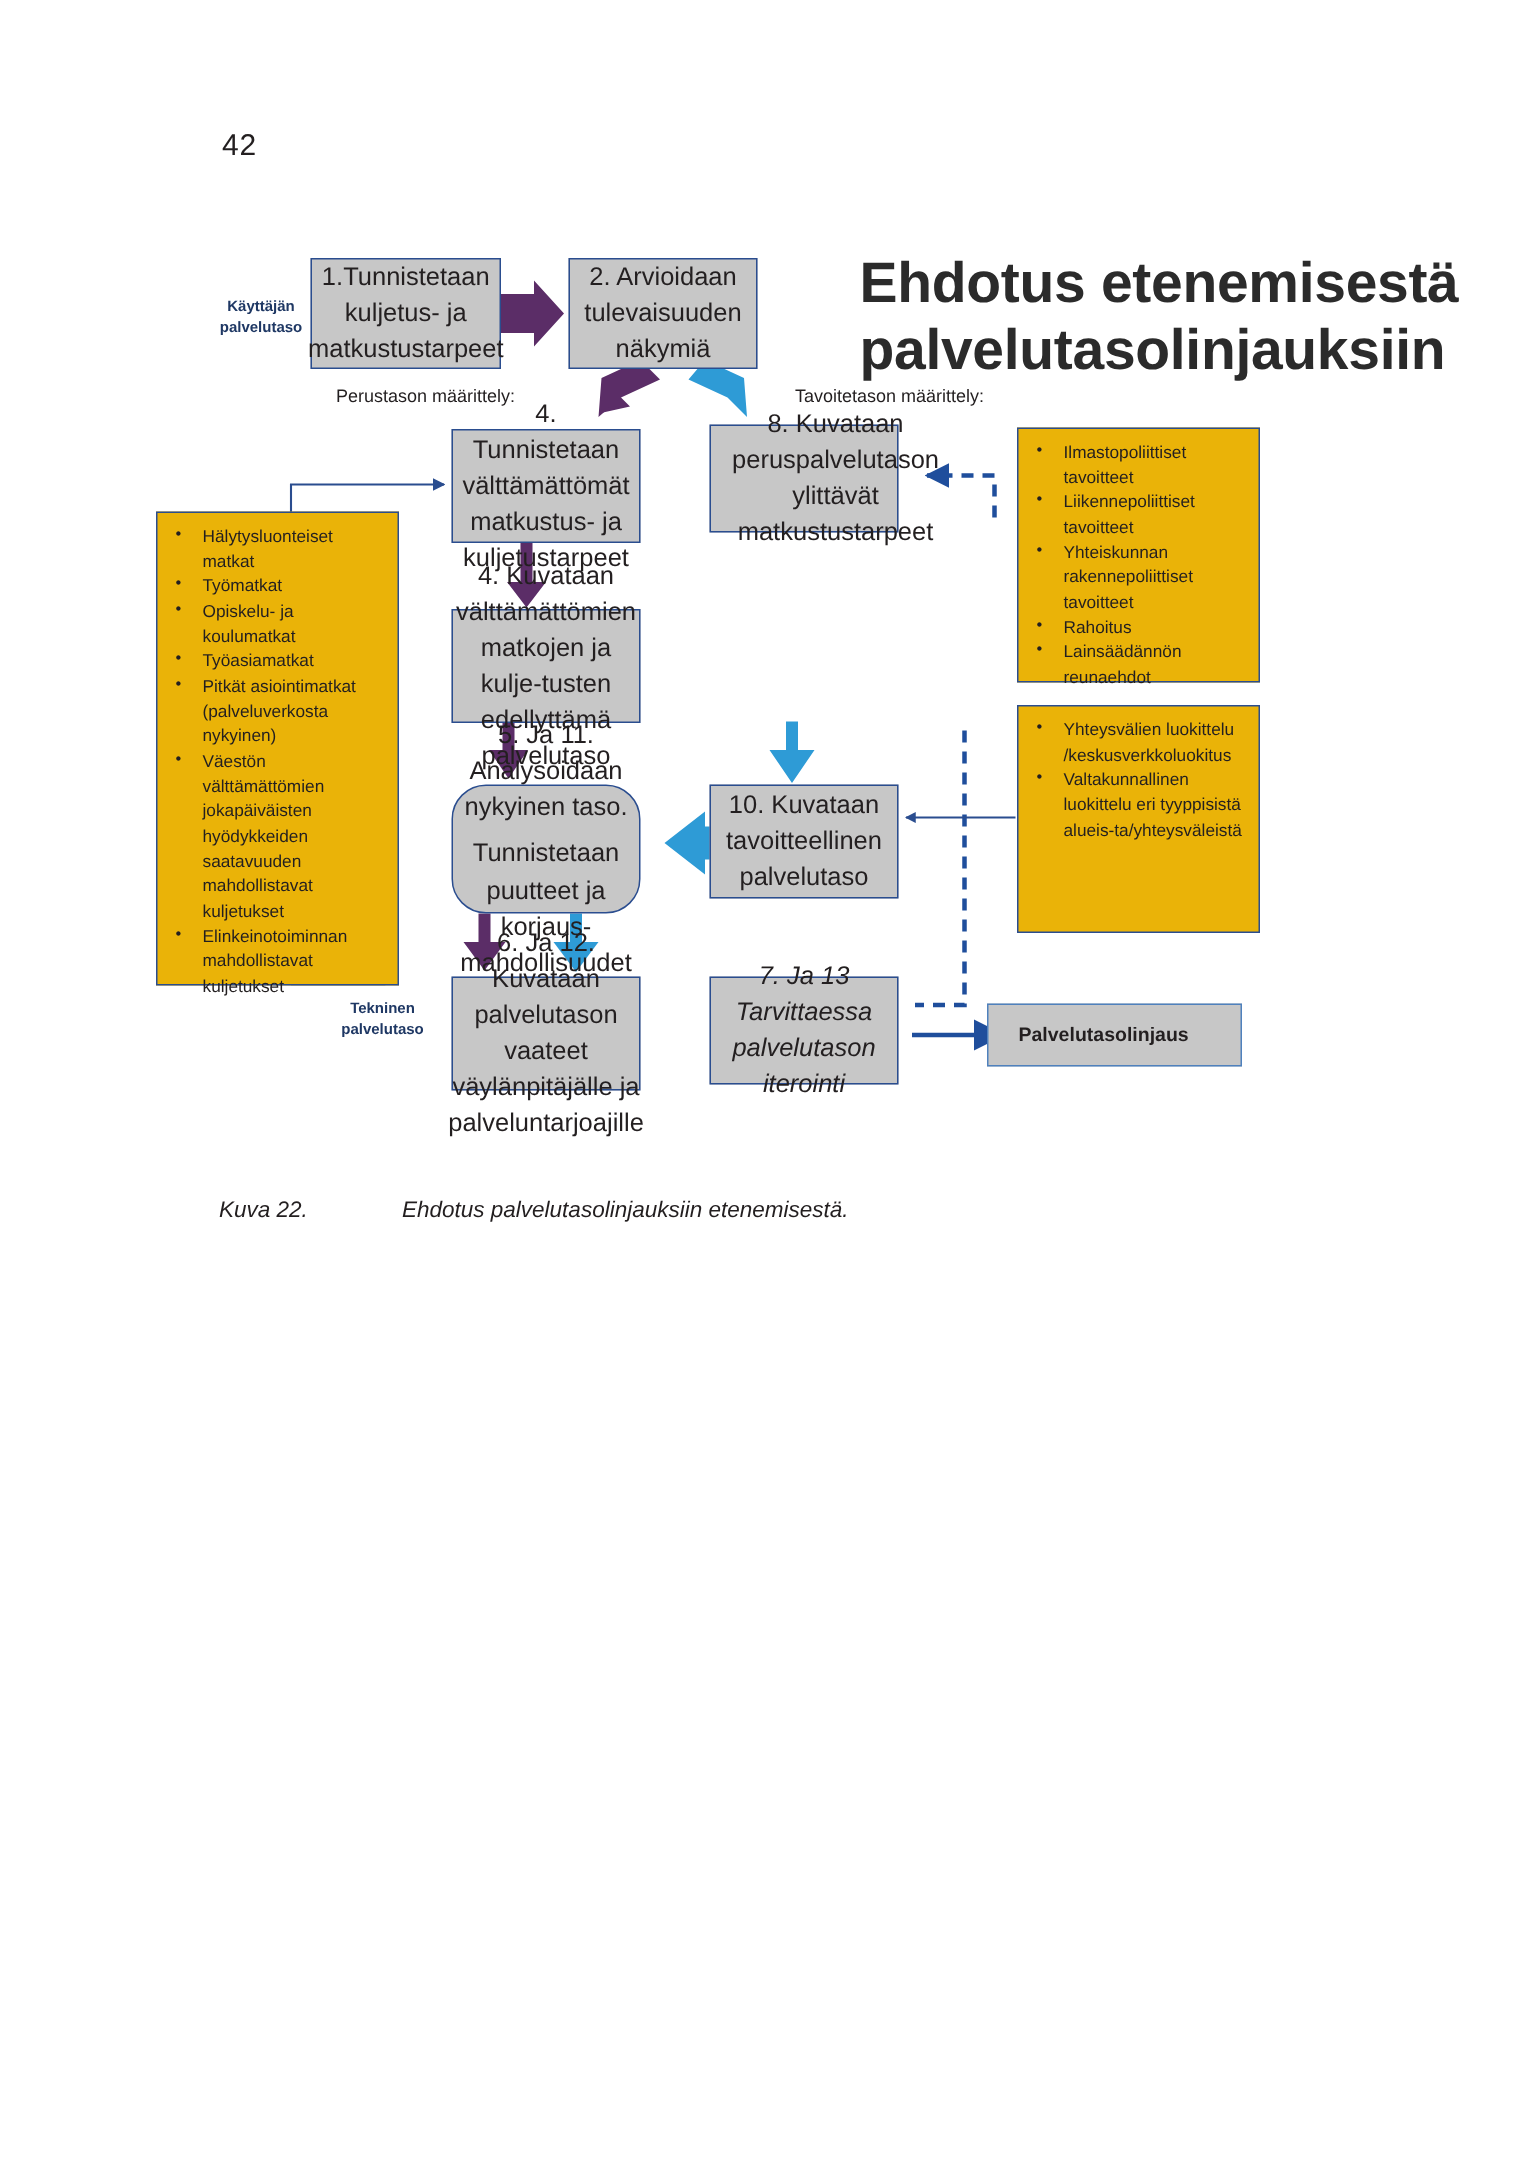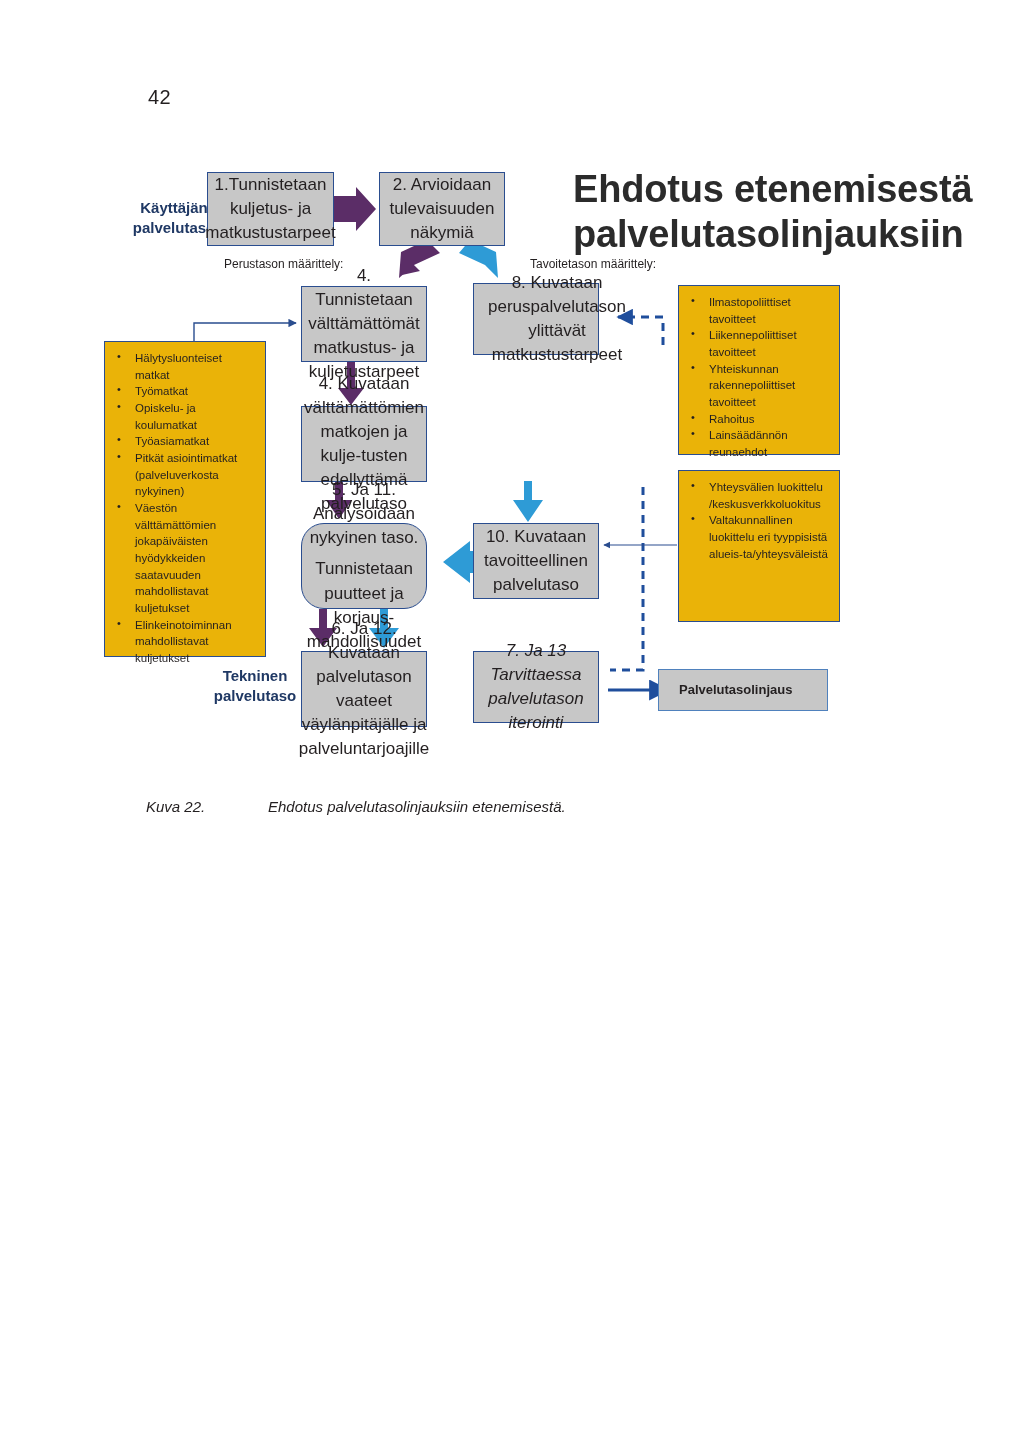--- a/index.html
+++ b/index.html
@@ -81,21 +81,21 @@
     content: "\2022";
     position: absolute;
     left: 6px;
     top: -1px;
     font-size: 11px;
     color: #231f20;
   }
 
   .side-label {
     position: absolute;
-    font-size: 15px;
+    font-size: 10px;
     font-weight: bold;
     color: #1f3864;
     text-align: center;
     line-height: 1.35;
   }
   .plain-label {
     position: absolute;
     font-size: 12px;
     color: #231f20;
     line-height: 1.3;

